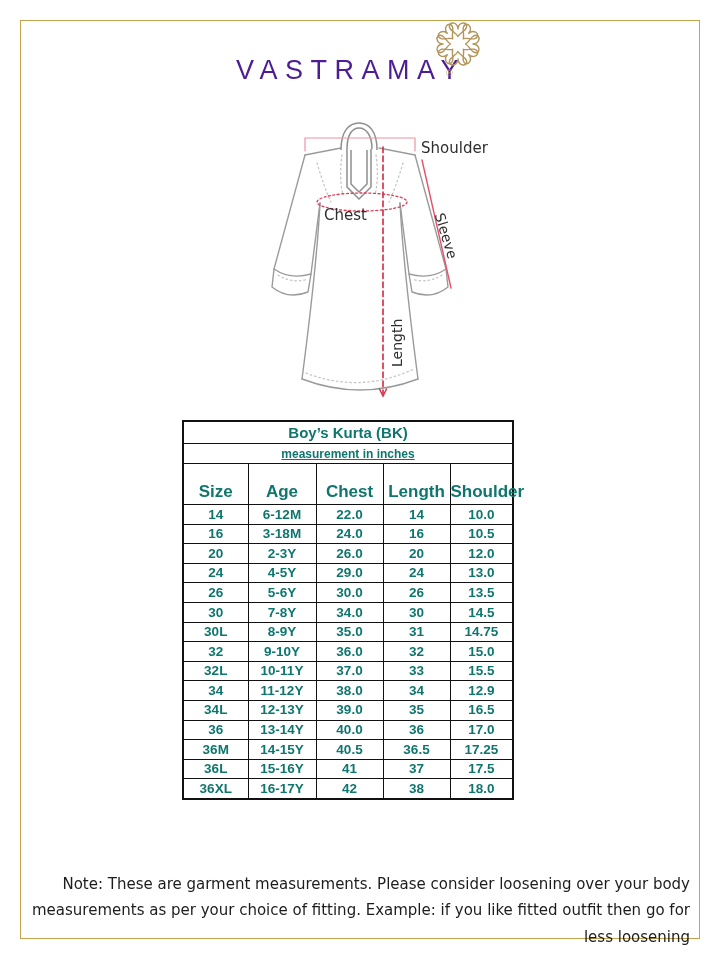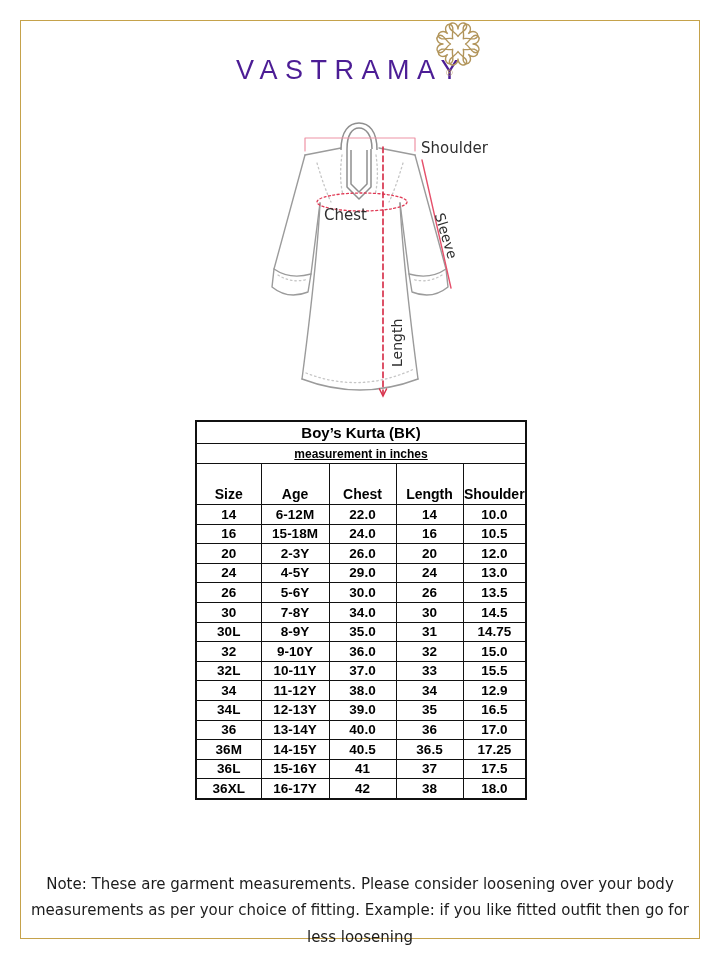--- a/index.html
+++ b/index.html
@@ -27,35 +27,35 @@
   .dlabel{
     position:absolute;font-family:"DejaVu Sans",sans-serif;font-size:15px;
     color:#2e2e2e;white-space:nowrap;
   }
   .lbl-shoulder{left:203px;top:36px;}
   .lbl-chest{left:106px;top:103px;}
   .lbl-sleeve{left:229px;top:108px;font-size:14px;transform:rotate(73deg);transform-origin:0 0;}
   .lbl-length{left:171px;top:264px;font-size:14px;transform:rotate(-90deg);transform-origin:0 0;}
   
   .size-table{
-    position:absolute;left:195px;top:420px;width:330px;
+    position:absolute;left:182px;top:420px;width:330px;
     border-collapse:collapse;table-layout:fixed;
-    color:#000000;
+    color:#0f766e;
   }
   .size-table th,.size-table td{
     border:1px solid #111;text-align:center;padding:0;font-weight:700;
   }
   .size-table{border:2px solid #111;}
   .tbl-title{font-size:15px;height:21px;}
   .tbl-sub{font-size:12px;height:19px;text-decoration:underline;}
-  .col-head th{font-size:14px;height:38px;vertical-align:bottom;padding-bottom:2px;}
+  .col-head th{font-size:17px;height:38px;vertical-align:bottom;padding-bottom:2px;}
   .size-table tbody td{font-size:13.5px;height:18.6px;line-height:1;}
   
   .note{
-    position:absolute;left:30px;top:871px;width:660px;text-align:center;
+    position:absolute;left:30px;top:871px;width:660px;text-align:right;
     font-family:"DejaVu Sans",sans-serif;font-size:15px;line-height:1.75;
     color:#1c1c1c;
   }
 </style>
 </head>
 <body>
 
 <div class="page">
 
   <div class="frame"></div>
@@ -153,21 +153,21 @@
     <tbody id="tbody">
         <tr>
           <td>14</td>
           <td>6-12M</td>
           <td>22.0</td>
           <td>14</td>
           <td>10.0</td>
         </tr>
         <tr>
           <td>16</td>
-          <td>15-18M</td>
+          <td>3-18M</td>
           <td>24.0</td>
           <td>16</td>
           <td>10.5</td>
         </tr>
         <tr>
           <td>20</td>
           <td>2-3Y</td>
           <td>26.0</td>
           <td>20</td>
           <td>12.0</td>

